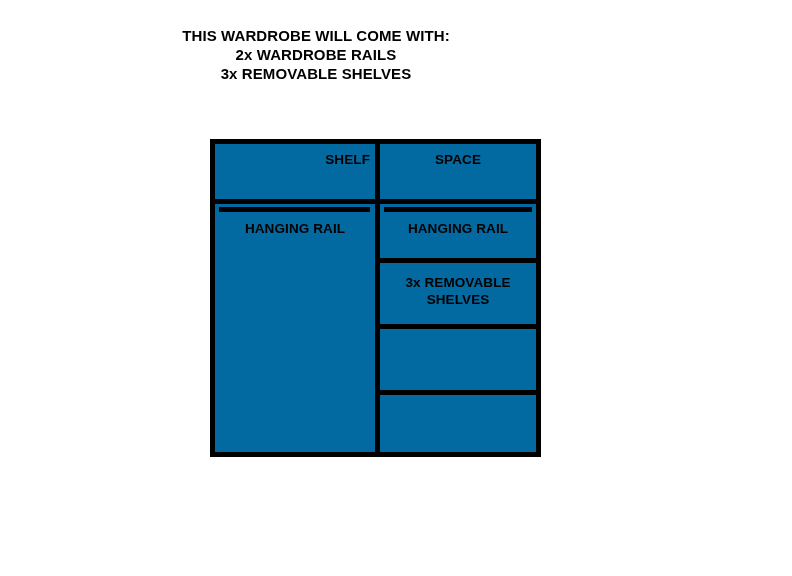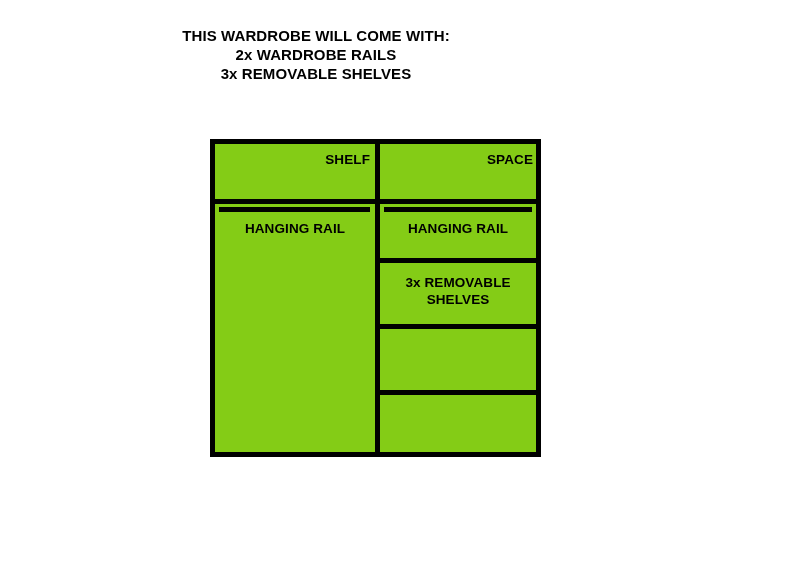--- a/index.html
+++ b/index.html
@@ -34,21 +34,21 @@
 
   
   #wardrobe {
     position: absolute;
     left: 210px;
     top: 139px;
     width: 331px;
     height: 318px;
     box-sizing: border-box;
     border: 5px solid #000000;
-    background: #84cc16;
+    background: #0369a1;
   }
   .inner {
     position: absolute;
     left: 0;
     top: 0;
     right: 0;
     bottom: 0;
   }
 
   
@@ -106,21 +106,21 @@
   #label-shelf {
     left: 0;
     top: 7px;
     width: 155px;
     text-align: right;
   }
   #label-space {
     left: 168px;
     top: 7px;
     width: 150px;
-    text-align: right;
+    text-align: center;
   }
   #label-rail-left {
     left: 0;
     top: 76px;
     width: 160px;
     text-align: center;
   }
   #label-rail-right {
     left: 165px;
     top: 76px;

